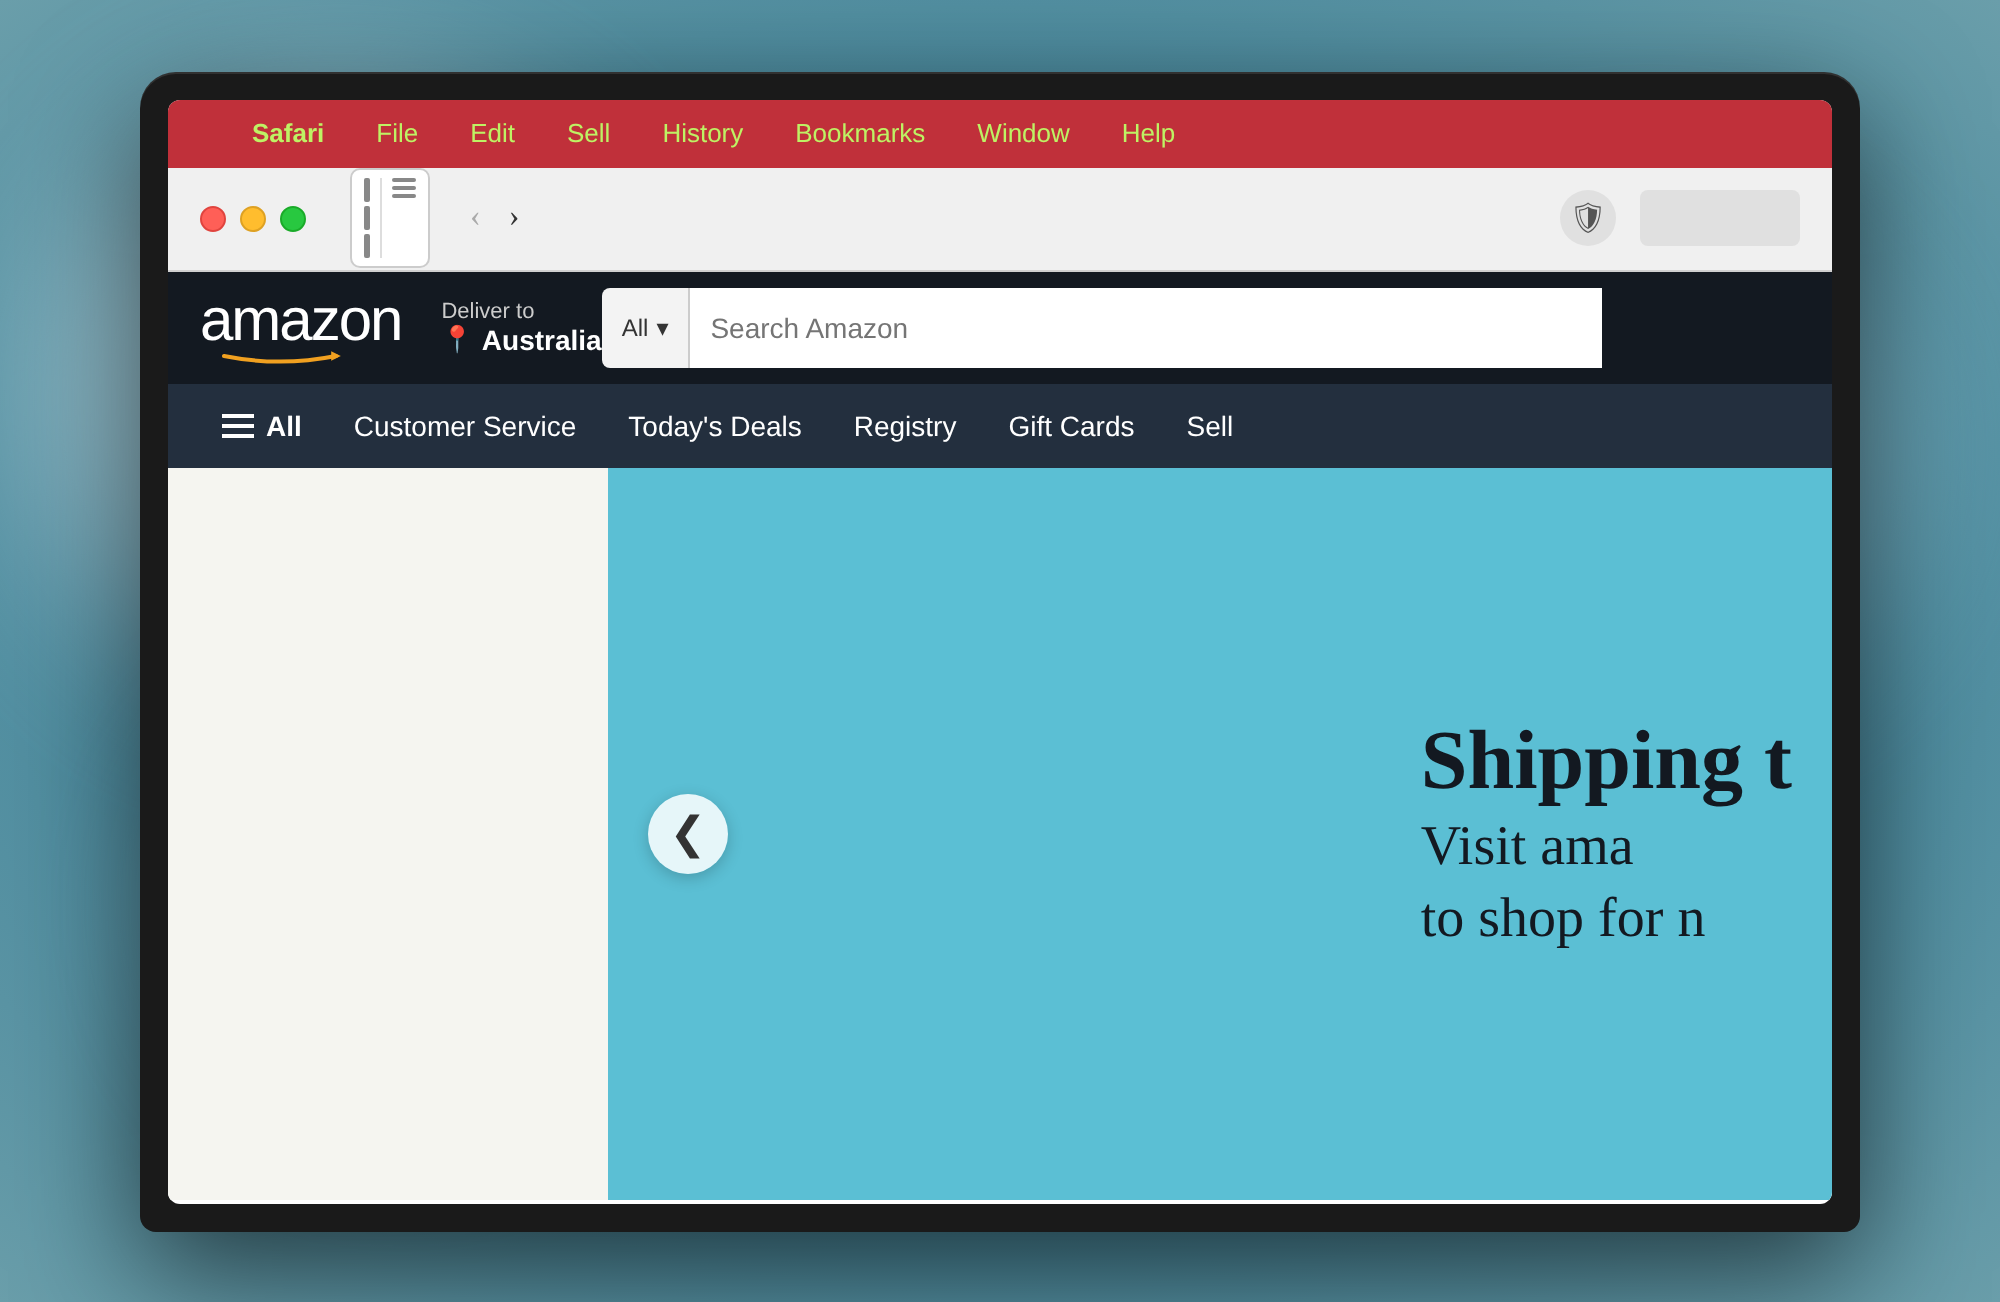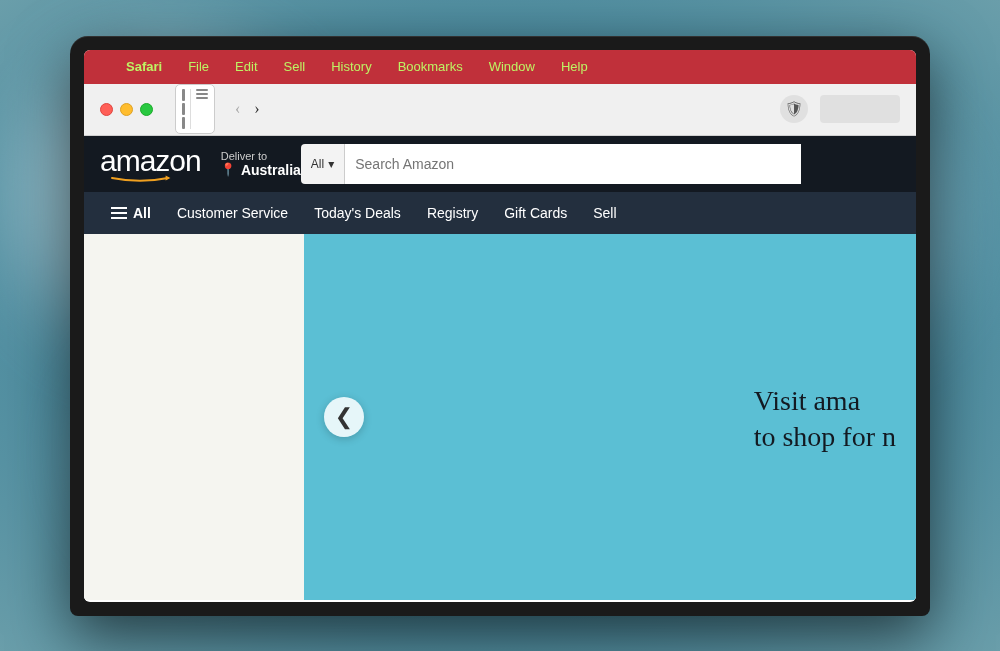--- a/index.html
+++ b/index.html
@@ -491,20 +491,21 @@
       <span class="nav-link">Registry</span>
       <span class="nav-link">Gift Cards</span>
       <span class="nav-link">Sell</span>
     </div>
 
     <div class="main-content">
       <div class="left-sidebar-panel"></div>
       <div class="content-area">
         <div class="carousel-prev">❮</div>
         <div class="shipping-text-area">
+          <div class="shipping-title">Shipping t</div>
           <div class="shipping-subtitle">Visit ama</div>
           <div class="shipping-subtitle">to shop for n</div>
         </div>
       </div>
     </div>
 
   </div>
 </div>
 
 </body></html>

